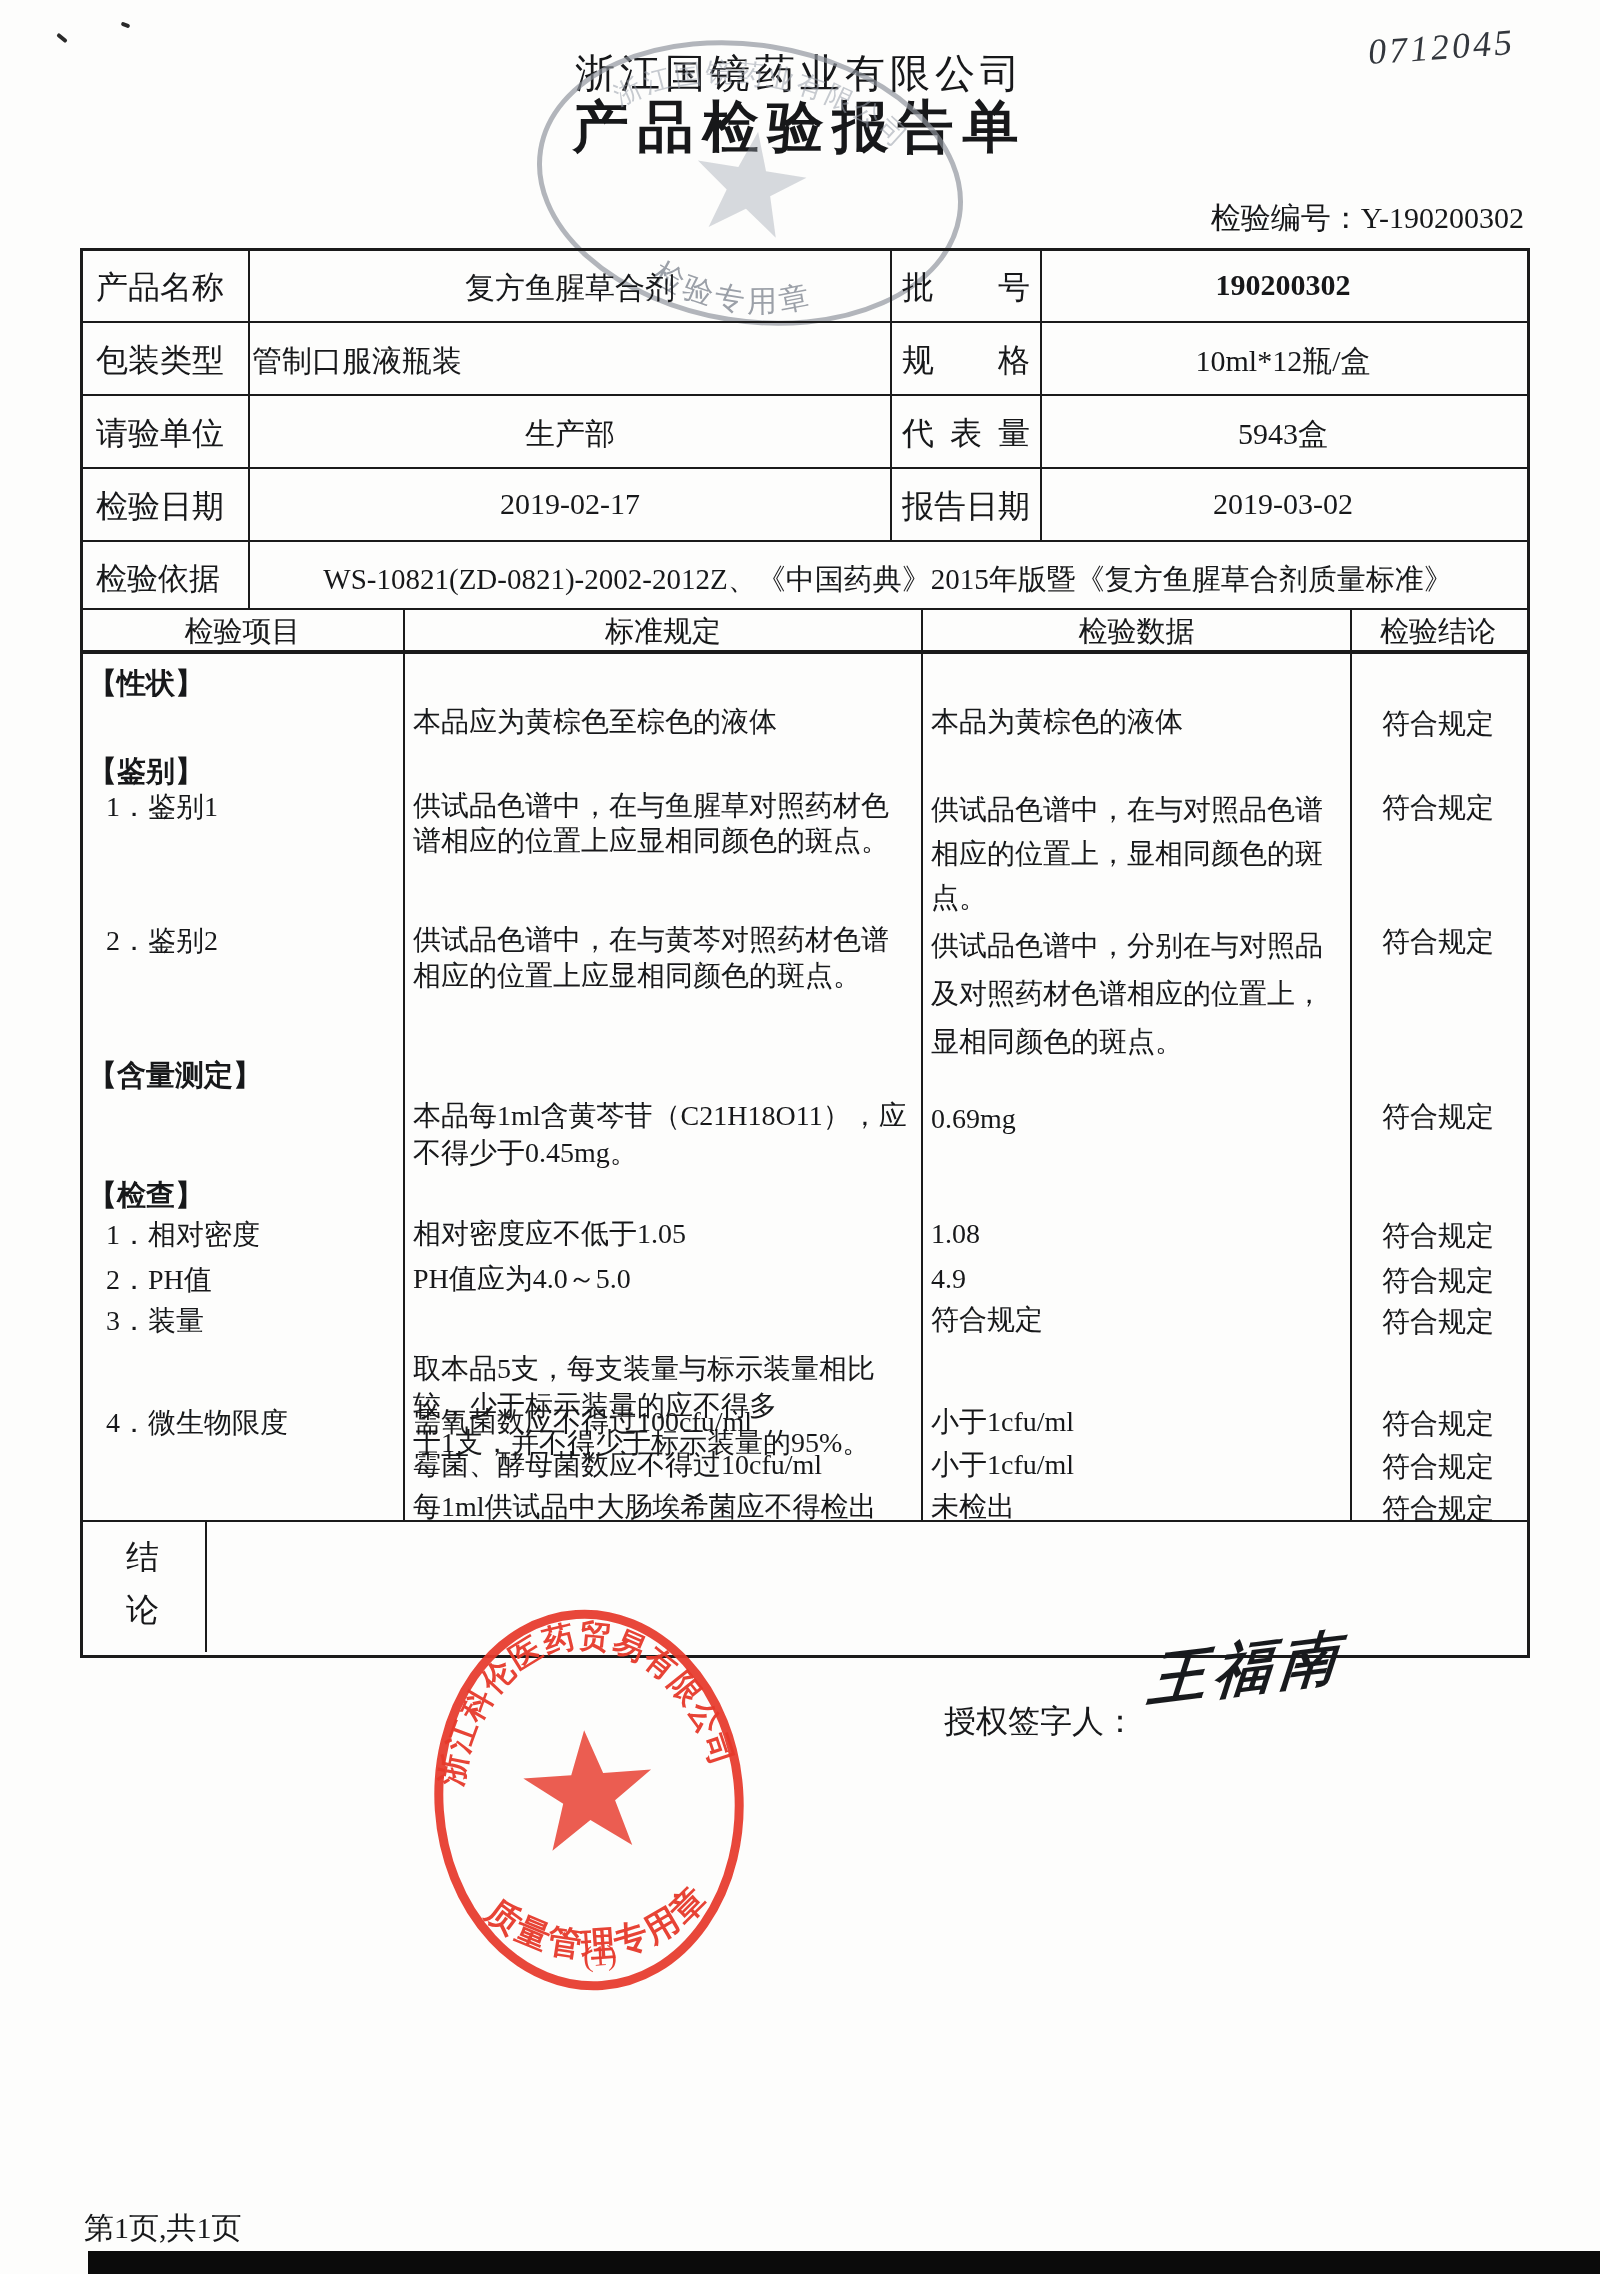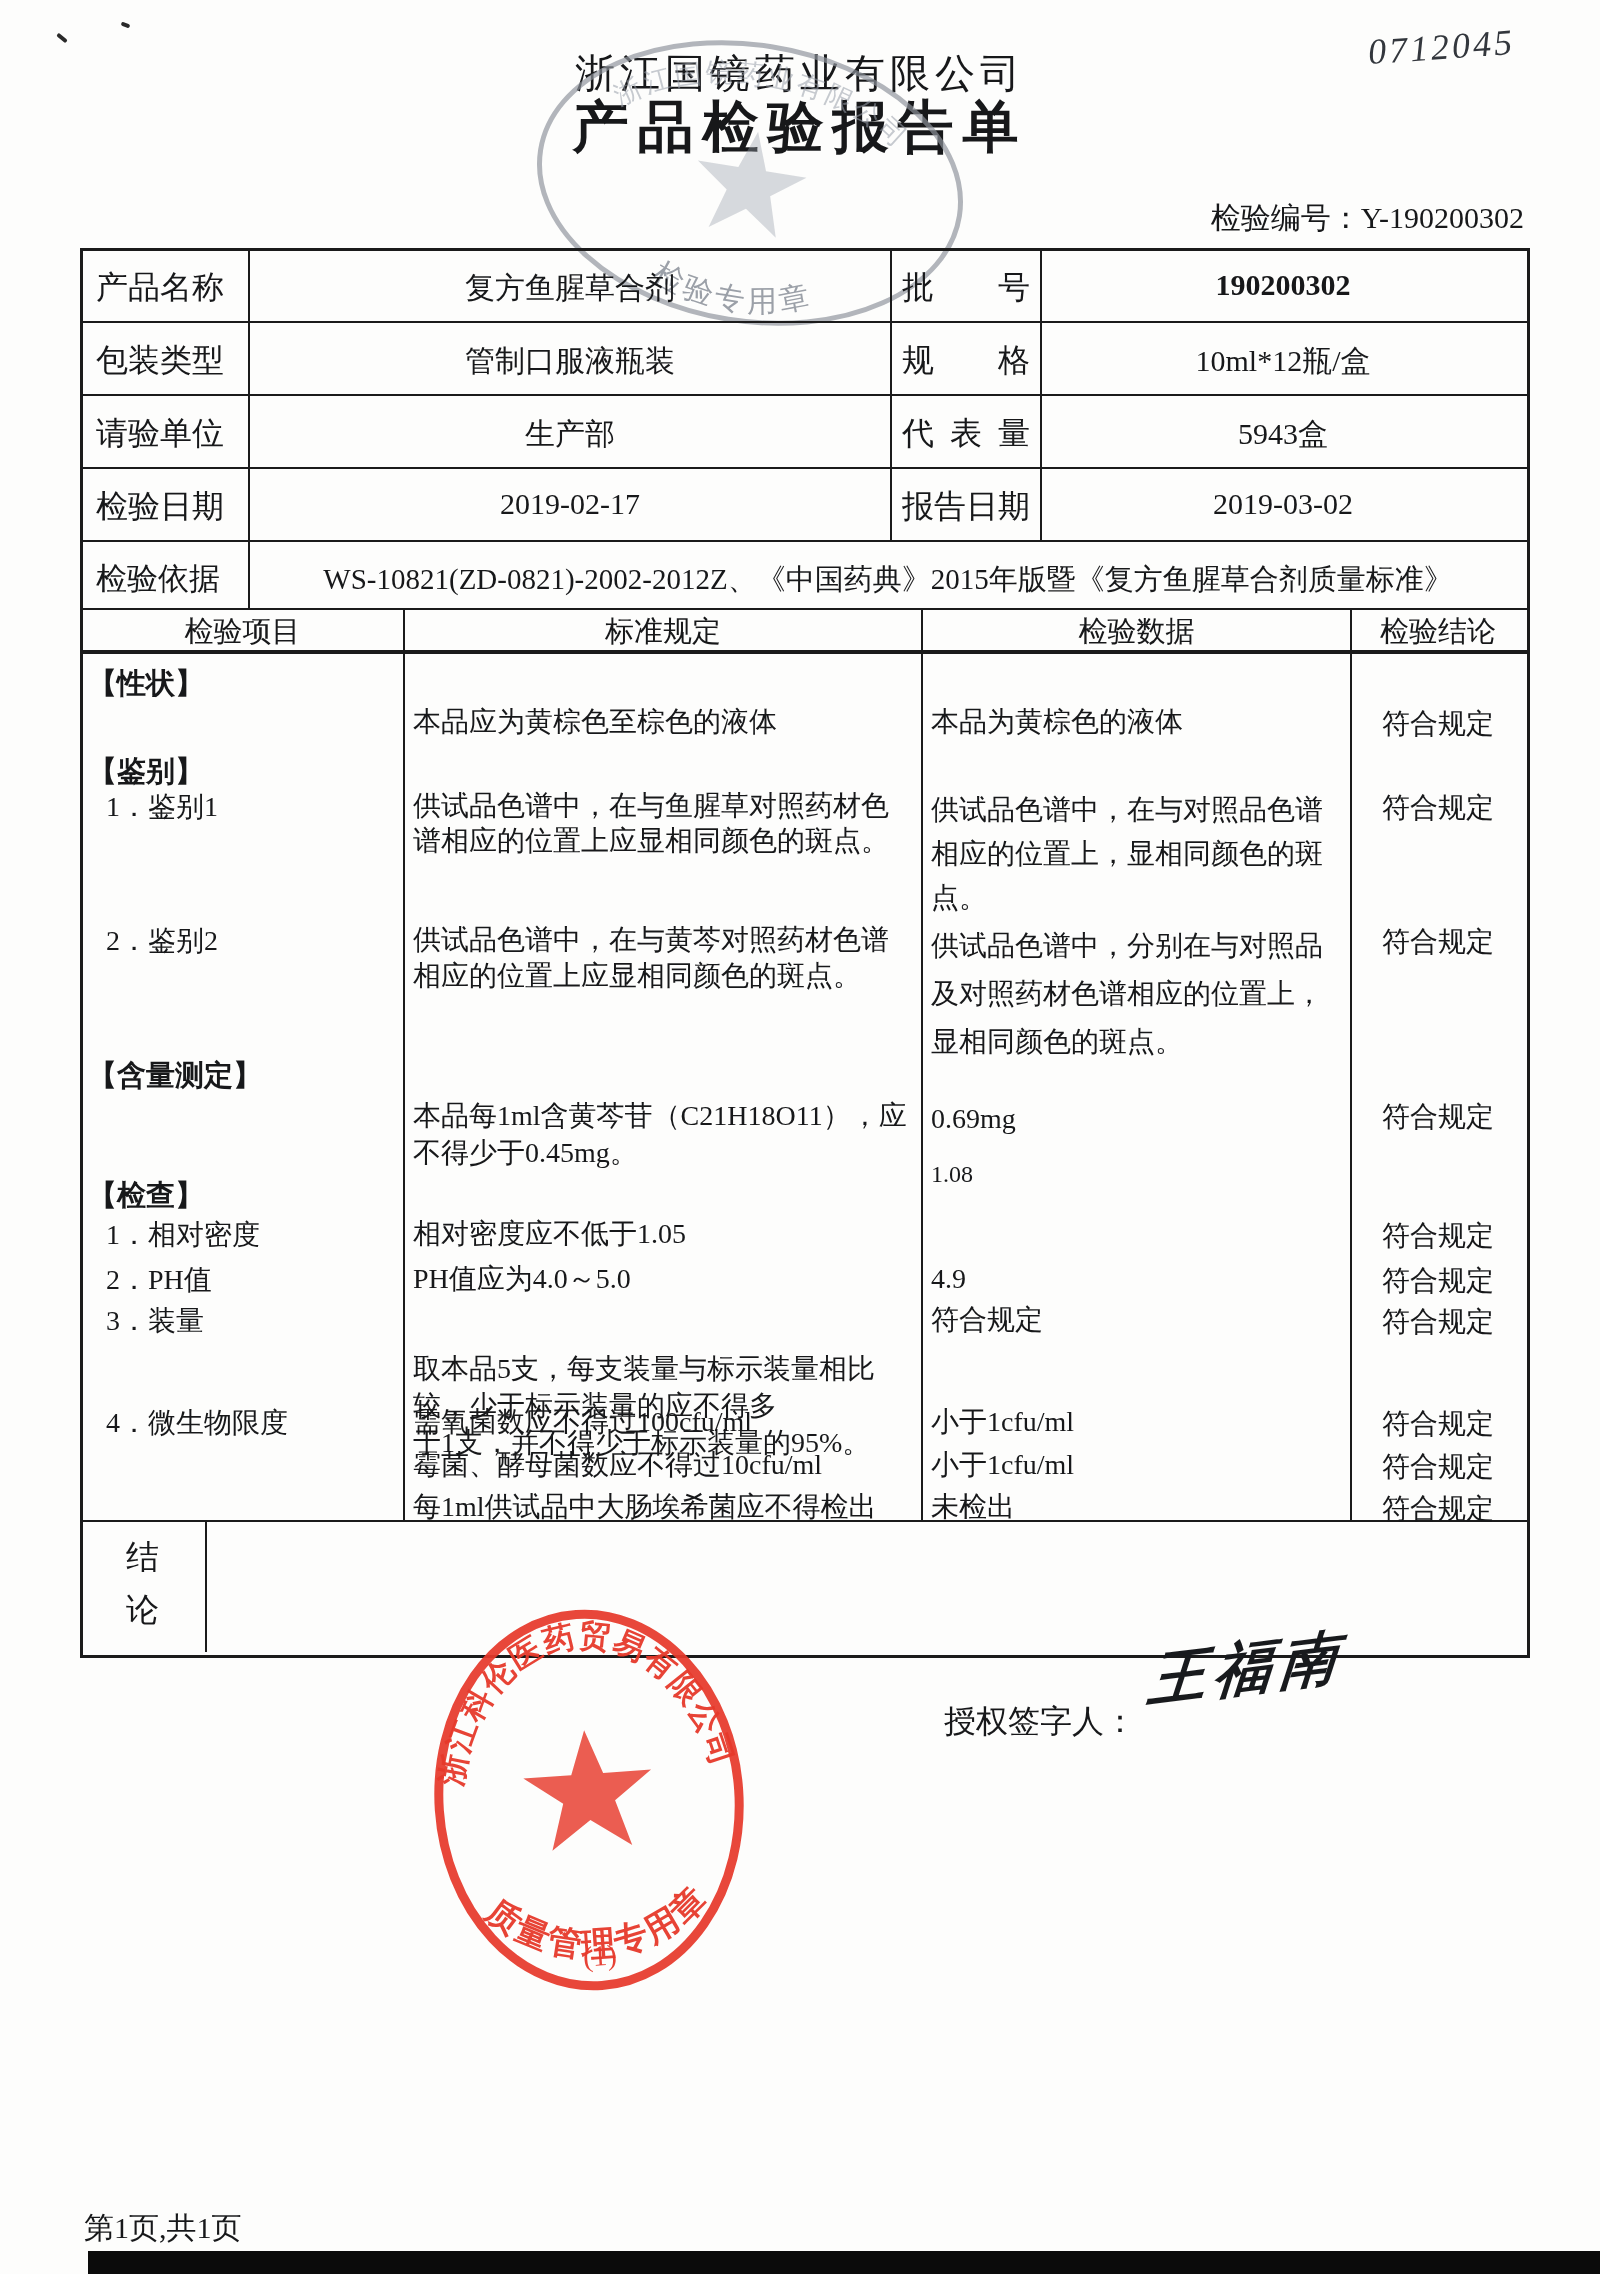--- a/index.html
+++ b/index.html
@@ -64,21 +64,21 @@
   <div class="vl" style="left:921px;top:608px;width:2px;height:912px;"></div>
   <div class="vl" style="left:1350px;top:608px;width:2px;height:912px;"></div>
   <div class="vl" style="left:205px;top:1520px;width:2px;height:132px;"></div>
 
   <div id="info-cells">
       <div class="t" style="left:96px;top:266px;width:150px;font-size:32px;">产品名称</div>
       <div class="t" style="left:252px;top:268px;width:636px;font-size:30px;text-align:center;">复方鱼腥草合剂</div>
       <div class="t" style="left:902px;top:266px;width:128px;font-size:32px;text-align:justify;text-align-last:justify;">批 号</div>
       <div class="t" style="left:1044px;top:268px;width:478px;font-size:30px;text-align:center;font-weight:bold;">190200302</div>
       <div class="t" style="left:96px;top:339px;width:150px;font-size:32px;">包装类型</div>
-      <div class="t" style="left:252px;top:341px;width:636px;font-size:30px;text-align:center;">管制口服液瓶装</div>
+      <div class="t" style="left:252px;top:341px;width:636px;font-size:30px;text-align:left;">管制口服液瓶装</div>
       <div class="t" style="left:902px;top:339px;width:128px;font-size:32px;text-align:justify;text-align-last:justify;">规 格</div>
       <div class="t" style="left:1044px;top:341px;width:478px;font-size:30px;text-align:center;">10ml*12瓶/盒</div>
       <div class="t" style="left:96px;top:412px;width:150px;font-size:32px;">请验单位</div>
       <div class="t" style="left:252px;top:414px;width:636px;font-size:30px;text-align:center;">生产部</div>
       <div class="t" style="left:902px;top:412px;width:128px;font-size:32px;text-align:justify;text-align-last:justify;">代 表 量</div>
       <div class="t" style="left:1044px;top:414px;width:478px;font-size:30px;text-align:center;">5943盒</div>
       <div class="t" style="left:96px;top:485px;width:150px;font-size:32px;">检验日期</div>
       <div class="t" style="left:252px;top:487px;width:636px;font-size:30px;text-align:center;">2019-02-17</div>
       <div class="t" style="left:902px;top:485px;width:128px;font-size:32px;text-align:justify;text-align-last:justify;">报告日期</div>
       <div class="t" style="left:1044px;top:487px;width:478px;font-size:30px;text-align:center;">2019-03-02</div>
@@ -105,21 +105,21 @@
       <div class="t wrap" style="left:413px;top:922px;width:498px;font-size:28px;line-height:36px;white-space:pre-line;">供试品色谱中，在与黄芩对照药材色谱相应的位置上应显相同颜色的斑点。</div>
       <div class="t wrap" style="left:931px;top:922px;width:408px;font-size:28px;line-height:48px;">供试品色谱中，分别在与对照品及对照药材色谱相应的位置上，显相同颜色的斑点。</div>
       <div class="t " style="left:1352px;top:923px;width:172px;font-size:28px;text-align:center;">符合规定</div>
       <div class="t sec" style="left:88px;top:1056px;font-size:29px;">【含量测定】</div>
       <div class="t wrap" style="left:413px;top:1097px;width:498px;font-size:28px;line-height:37px;white-space:pre-line;">本品每1ml含黄芩苷（C21H18O11），应不得少于0.45mg。</div>
       <div class="t wrap" style="left:931px;top:1101px;width:408px;font-size:28px;line-height:36px;">0.69mg</div>
       <div class="t " style="left:1352px;top:1098px;width:172px;font-size:28px;text-align:center;">符合规定</div>
       <div class="t sec" style="left:88px;top:1176px;font-size:29px;">【检查】</div>
       <div class="t " style="left:106px;top:1216px;font-size:28px;">1．相对密度</div>
       <div class="t wrap" style="left:413px;top:1216px;width:498px;font-size:28px;line-height:36px;white-space:pre-line;">相对密度应不低于1.05</div>
-      <div class="t wrap" style="left:931px;top:1156px;width:408px;font-size:24px;line-height:36px;">1.08</div>
+      <div class="t wrap" style="left:931px;top:1216px;width:408px;font-size:28px;line-height:36px;">1.08</div>
       <div class="t " style="left:1352px;top:1217px;width:172px;font-size:28px;text-align:center;">符合规定</div>
       <div class="t " style="left:106px;top:1261px;font-size:28px;">2．PH值</div>
       <div class="t wrap" style="left:413px;top:1261px;width:498px;font-size:28px;line-height:36px;white-space:pre-line;">PH值应为4.0～5.0</div>
       <div class="t wrap" style="left:931px;top:1261px;width:408px;font-size:28px;line-height:36px;">4.9</div>
       <div class="t " style="left:1352px;top:1262px;width:172px;font-size:28px;text-align:center;">符合规定</div>
       <div class="t " style="left:106px;top:1302px;font-size:28px;">3．装量</div>
       <div class="t wrap" style="left:413px;top:1302px;width:498px;font-size:28px;line-height:37px;white-space:pre-line;margin-top:48px;">取本品5支，每支装量与标示装量相比
 较，少于标示装量的应不得多
 于1支，并不得少于标示装量的95%。</div>
       <div class="t wrap" style="left:931px;top:1302px;width:408px;font-size:28px;line-height:36px;">符合规定</div>

